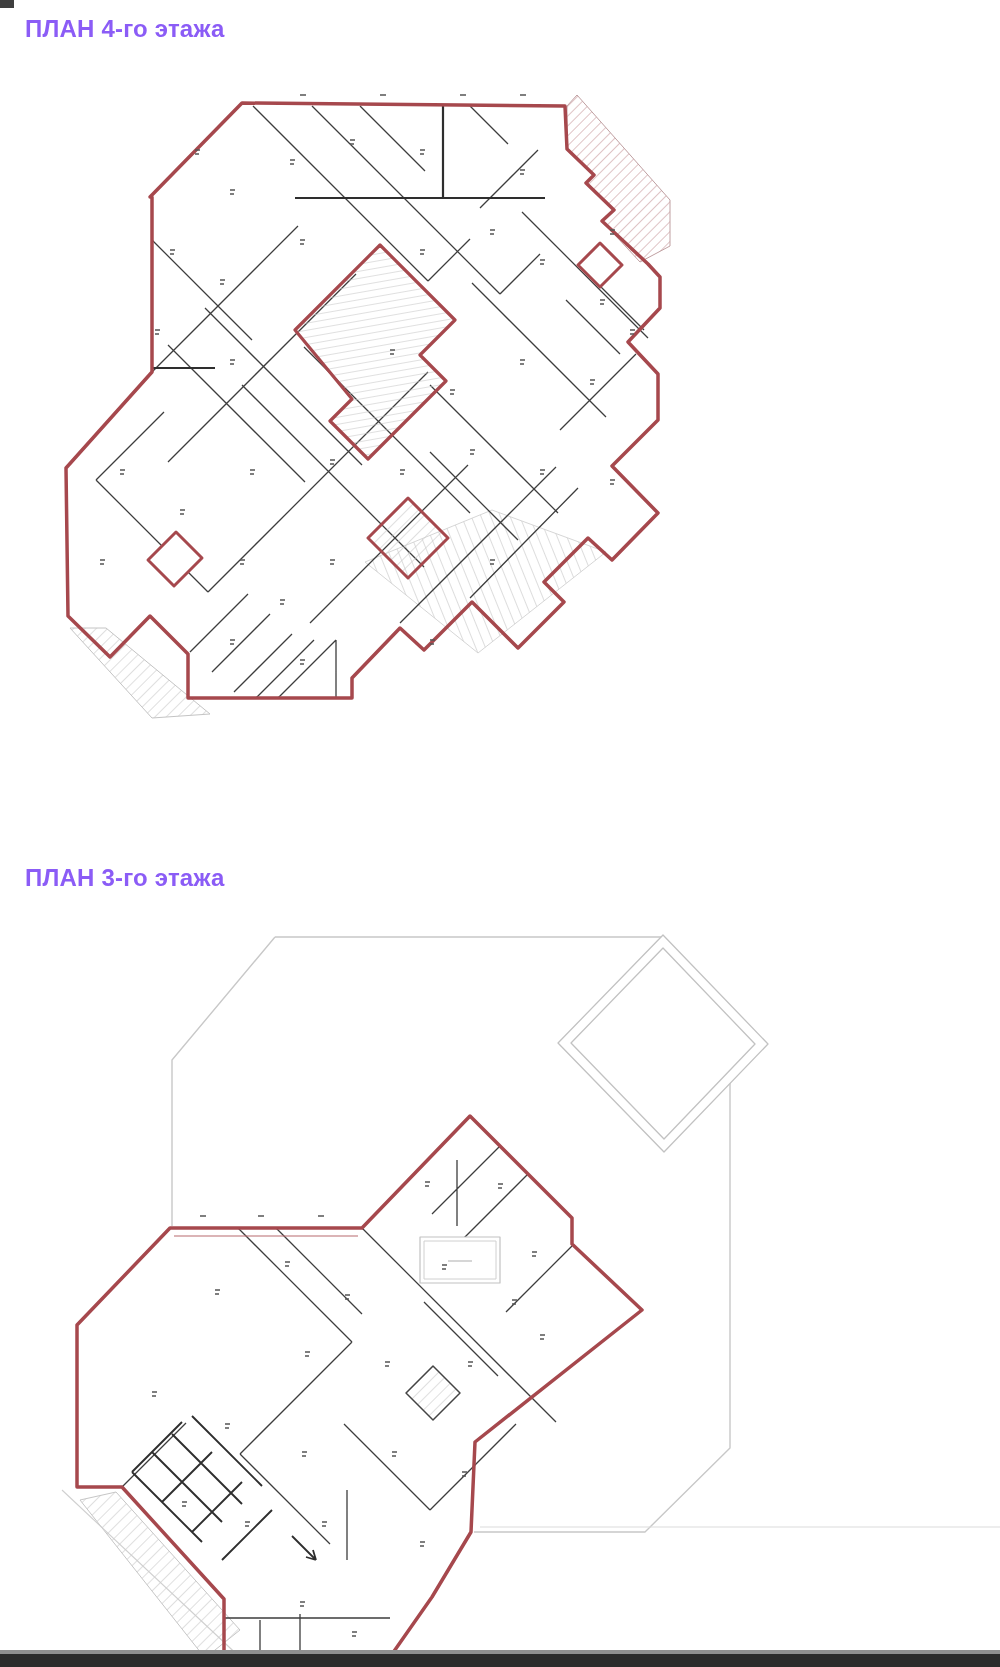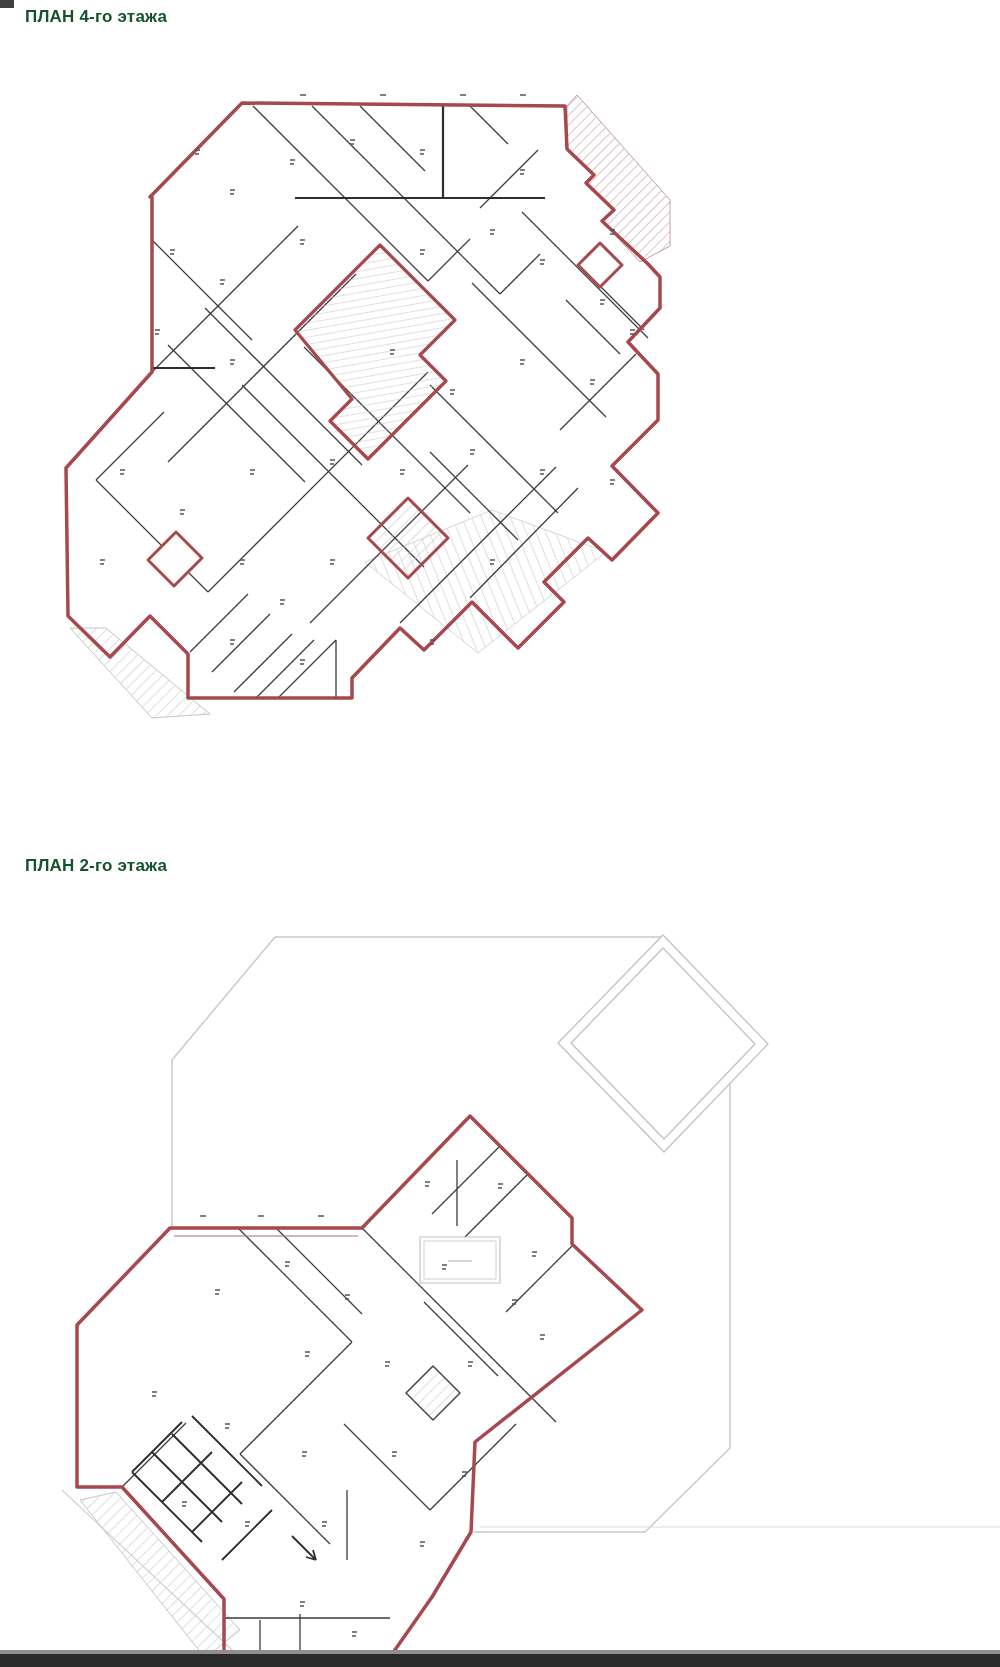--- a/index.html
+++ b/index.html
@@ -2,42 +2,43 @@
 <html><head>
 <meta charset="utf-8">
 <style>
   html,body{margin:0;padding:0;}
   body{
     width:1000px;height:1667px;position:relative;background:#ffffff;
     font-family:"Liberation Sans", sans-serif;overflow:hidden;
   }
   .plan-title{
     position:absolute;left:25px;
-    font-size:17px;font-weight:700;color:#14532d;letter-spacing:.2px;
+    font-size:24px;font-weight:700;color:#8b5cf6;letter-spacing:.2px;
     white-space:nowrap;
+    margin-top:8px;
   }
   #title-plan4{top:7px;}
   #title-plan5{top:856px;}
   #drawing-svg{position:absolute;left:0;top:0;}
   #corner-notch{
     position:absolute;left:0;top:0;width:14px;height:8px;background:#3f3f3f;
   }
   #footer-bar-light{
     position:absolute;left:0;top:1650px;width:1000px;height:4px;background:#8f8f8f;
   }
   #footer-bar{
     position:absolute;left:0;top:1654px;width:1000px;height:13px;background:#2b2b2b;
   }
 </style>
 </head>
 <body>
 
 <div class="plan-title" id="title-plan4">ПЛАН 4-го этажа</div>
 
-<div class="plan-title" id="title-plan5">ПЛАН 2-го этажа</div>
+<div class="plan-title" id="title-plan5">ПЛАН 3-го этажа</div>
 
 <svg id="drawing-svg" width="1000" height="1667" viewBox="0 0 1000 1667" xmlns="http://www.w3.org/2000/svg">
   <defs>
     <pattern id="hatchGray" width="8" height="8" patternUnits="userSpaceOnUse" patternTransform="rotate(45)">
       <line x1="0" y1="0" x2="0" y2="8" stroke="#c9c9c9" stroke-width="1.2"></line>
     </pattern>
     <pattern id="hatchShallow" width="9" height="9" patternUnits="userSpaceOnUse" patternTransform="rotate(-22)">
       <line x1="0" y1="0" x2="0" y2="9" stroke="#c6c6c6" stroke-width="1.2"></line>
     </pattern>
     <pattern id="hatchH" width="7" height="7" patternUnits="userSpaceOnUse" patternTransform="rotate(-10)">

